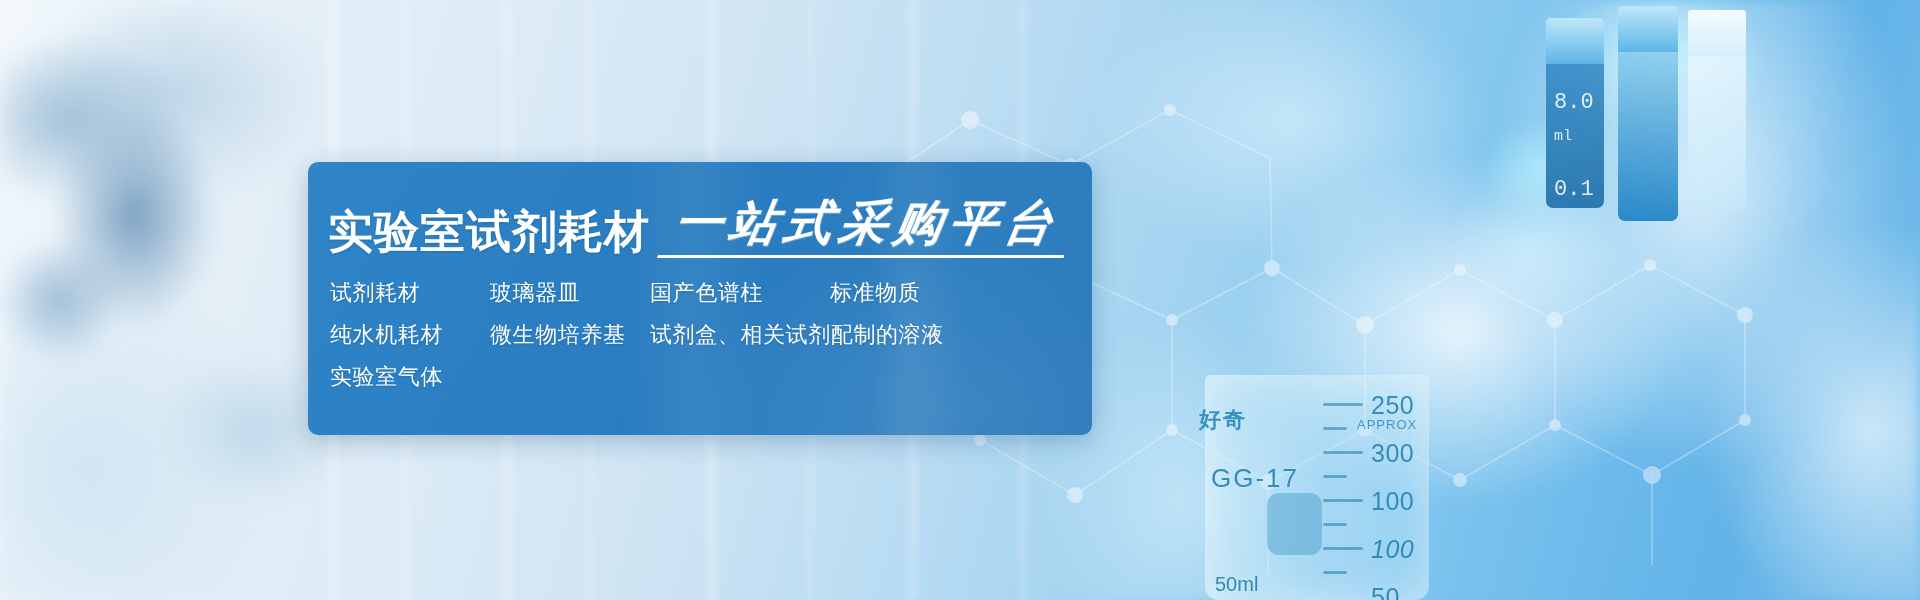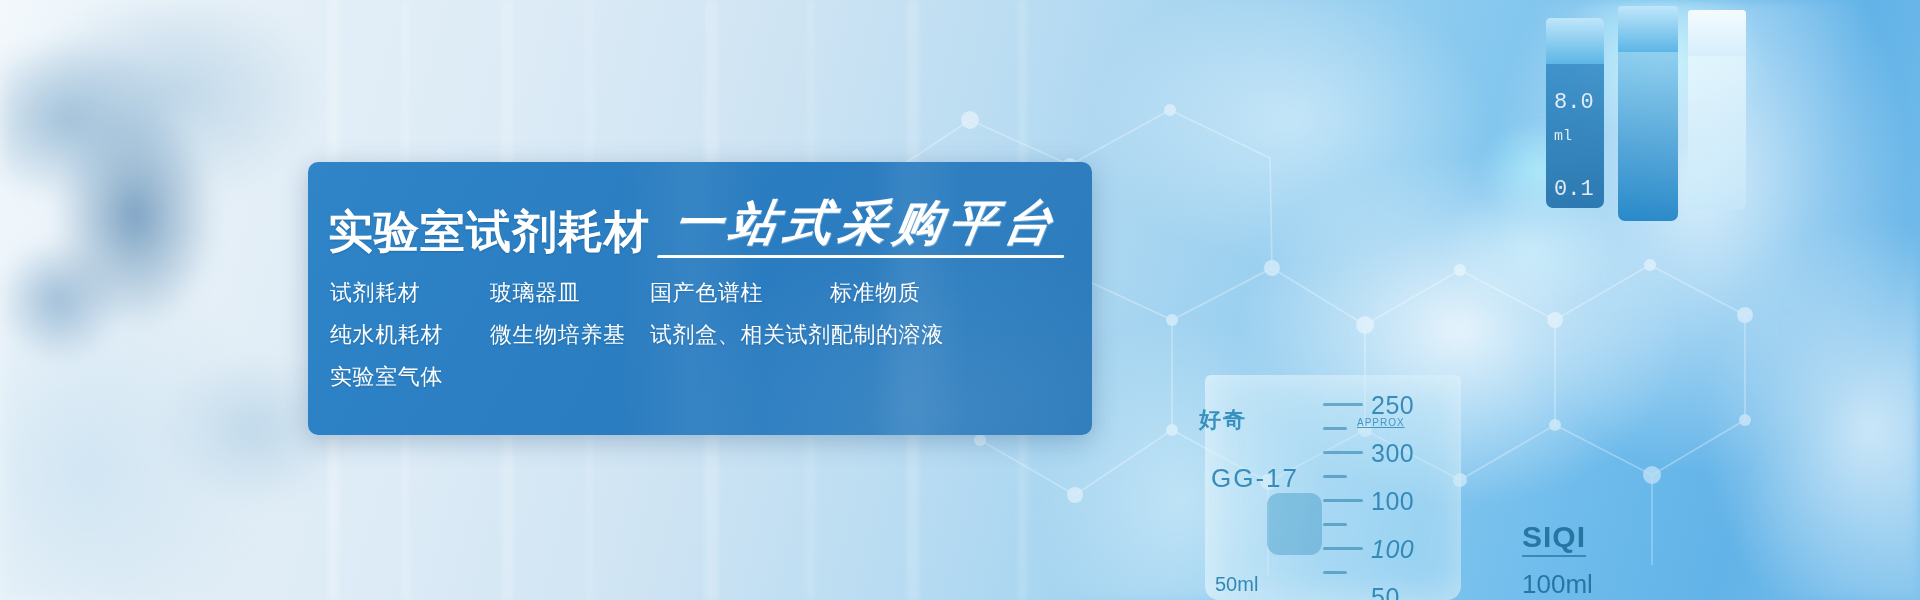--- a/index.html
+++ b/index.html
@@ -66,21 +66,21 @@
   
   .bg-glow {
     background:
       radial-gradient(ellipse 150px 120px at 1660px 60px, rgba(120,225,255,.75), rgba(120,225,255,0) 70%),
       radial-gradient(ellipse 90px 70px at 1540px 170px, rgba(90,205,250,.65), rgba(90,205,250,0) 70%),
       radial-gradient(ellipse 120px 90px at 1530px 250px, rgba(150,230,255,.45), rgba(150,230,255,0) 72%);
     mix-blend-mode:screen; filter:blur(4px);
   }
 
   
-  .beaker { position:absolute; left:1205px; top:375px; width:256px; height:225px;
+  .beaker { position:absolute; left:1205px; top:375px; width:224px; height:225px;
             opacity:.92; pointer-events:none; }
   .beaker-body {
     position:absolute; inset:0;
     background:linear-gradient(100deg, rgba(216,240,250,.55), rgba(184,226,245,.45));
     border-radius:6px 6px 14px 14px;
     box-shadow:inset 0 0 40px rgba(255,255,255,.5);
   }
   .tick { position:absolute; height:3px; background:rgba(44,128,170,.62); border-radius:2px; }
   .tick.major { width:40px; left:118px; }
   .tick.minor { width:24px; left:118px; }
@@ -241,32 +241,28 @@
     <div class="tick minor" style="top:148px;"></div>
     <div class="tick major" style="top:172px;"></div>
     <div class="tick minor" style="top:196px;"></div>
 
     <div class="beaker-num" style="top:16px;">250</div>
     <div class="beaker-num" style="top:64px;">300</div>
     <div class="beaker-num" style="top:112px;">100</div>
     <div class="beaker-num" style="top:160px;font-style:italic;">100</div>
     <div class="beaker-num" style="top:208px;">50</div>
 
-    <div style="position:absolute;left:152px;top:42px;color:#3b93c0;font-size:10px;letter-spacing:1px;text-decoration:underline;">APPROX</div>
+    <div style="position:absolute;left:152px;top:42px;color:#3b93c0;font-size:13px;letter-spacing:1px;">APPROX</div>
 
     <div class="beaker-brand">好奇</div>
     <div class="beaker-code">GG-17</div>
     <div class="beaker-chip"></div>
     <div class="beaker-vol">50ml</div>
   </div>
 
-  <div class="flask-label">
-    <div class="flask-brand">SIQI</div>
-    <div class="flask-vol">100ml</div>
-  </div>
 
   <div class="card">
 
     <div class="headline">
       <span class="headline-bold">实验室试剂耗材</span>
       <span class="headline-brush">一站式采购平台</span>
     </div>
 
     <div class="taglist">
 

